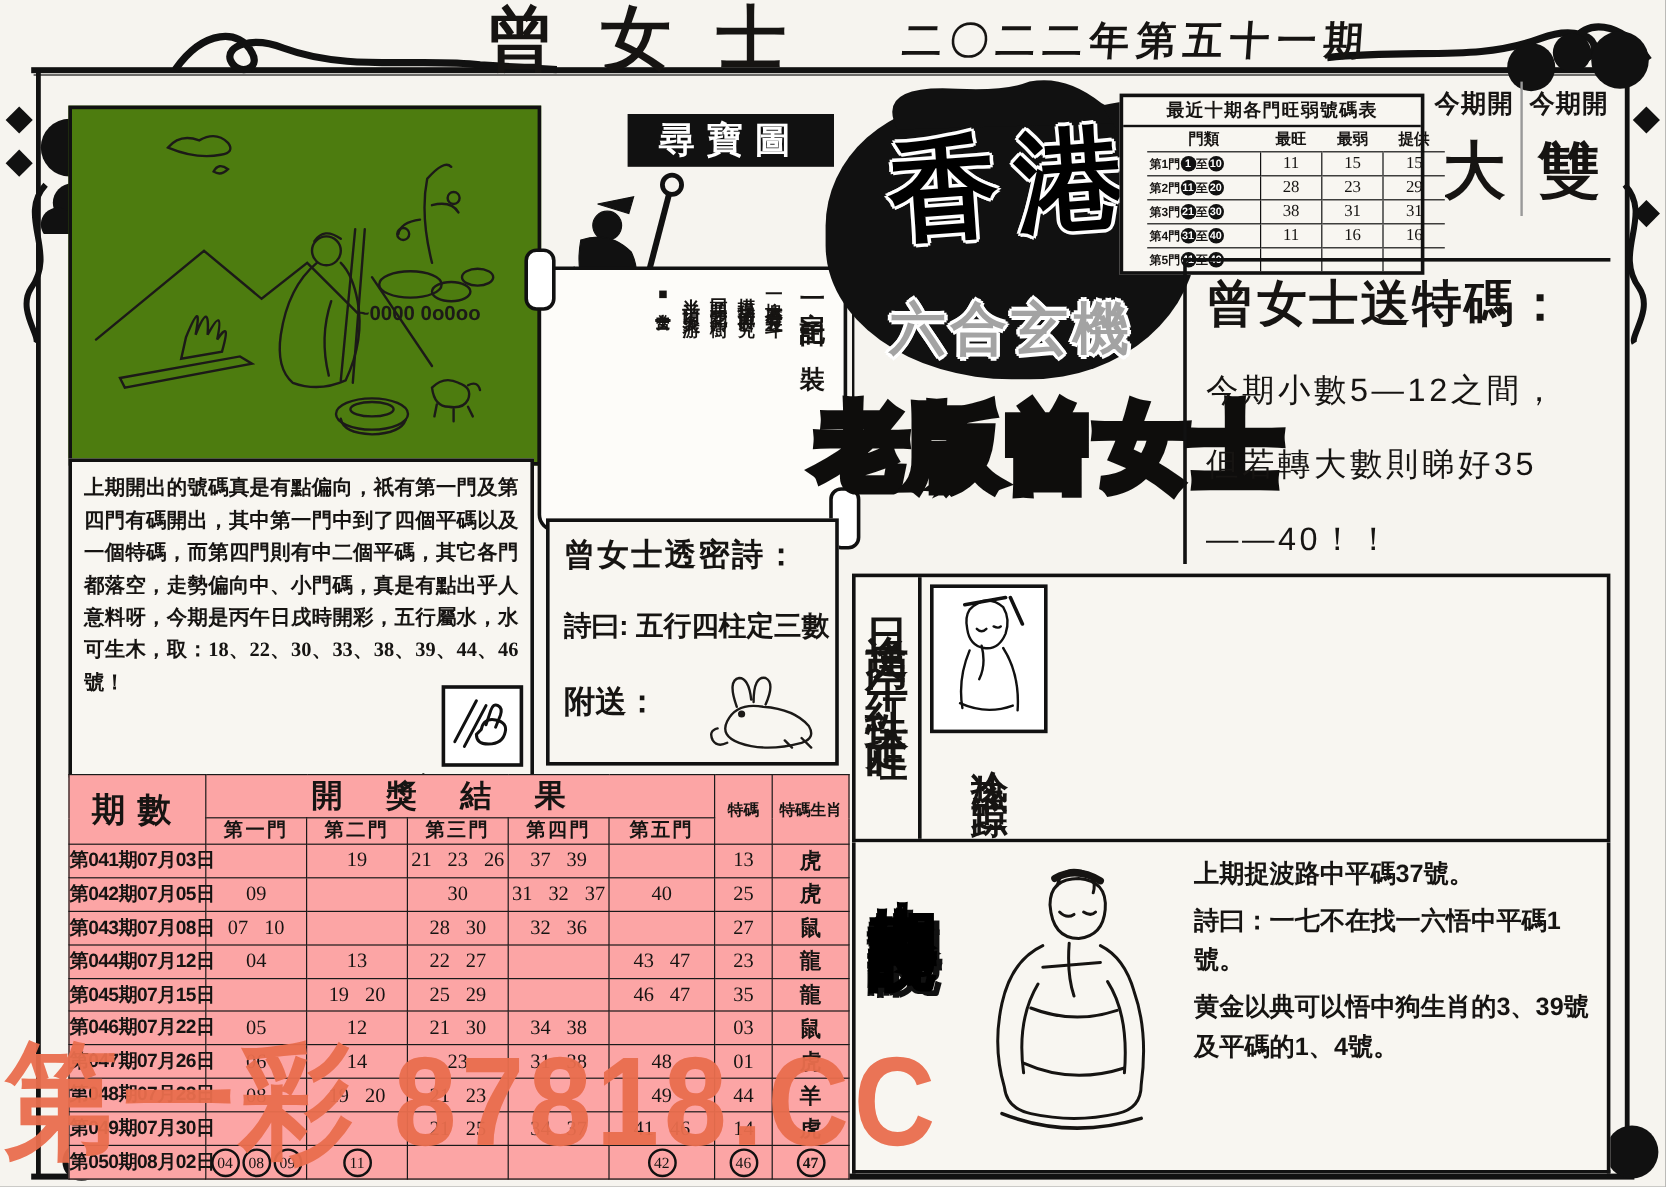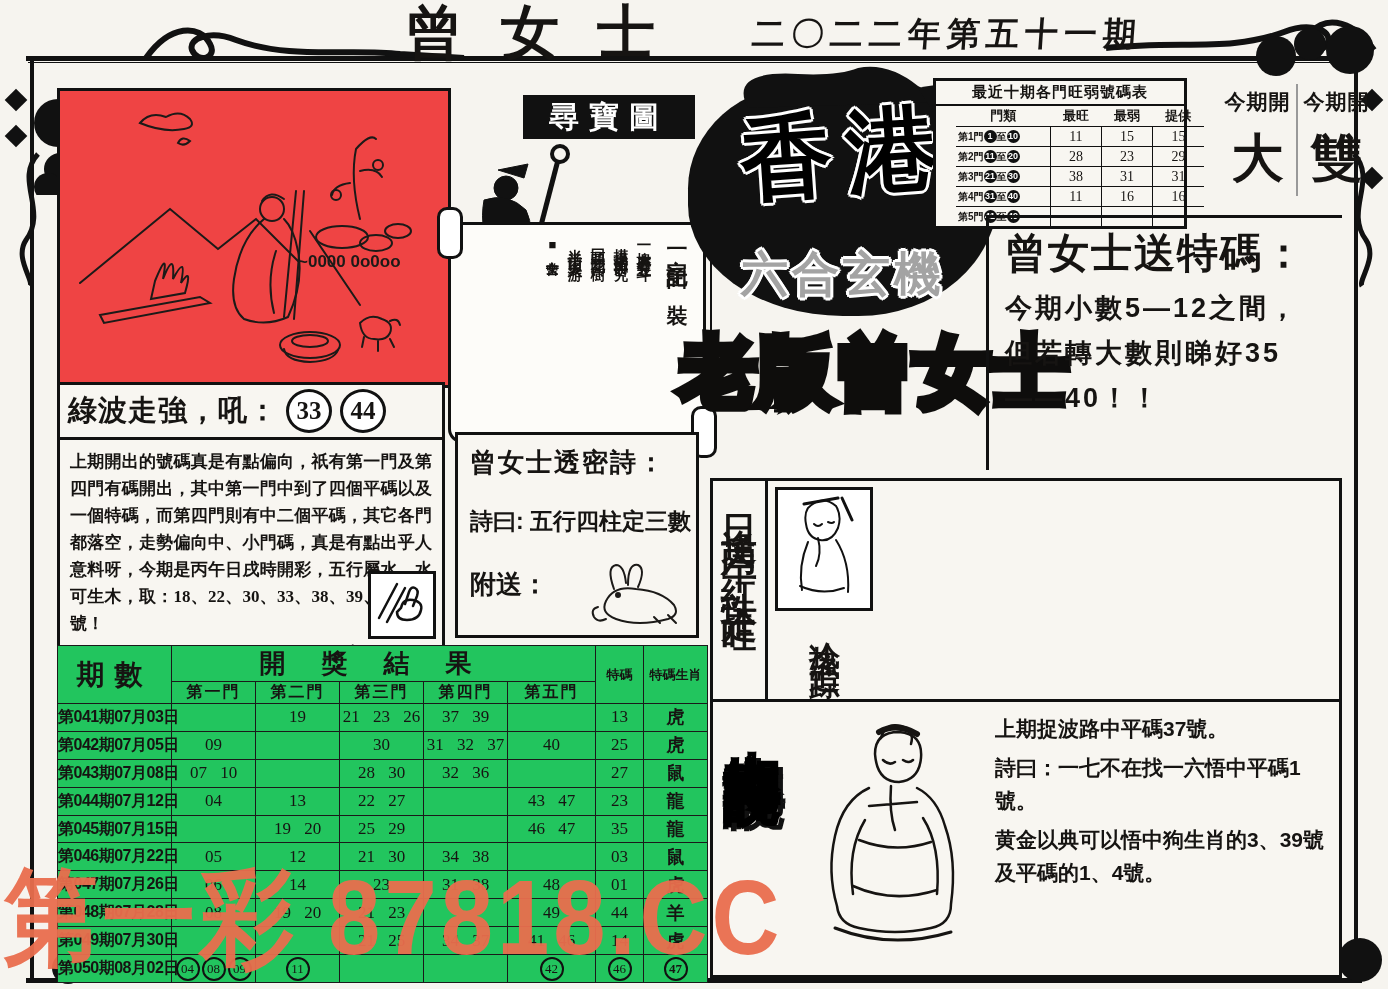--- a/index.html
+++ b/index.html
@@ -12,21 +12,21 @@
   .rule-left{left:30px;top:58px;width:0;height:922px;border-left:4px solid #111;}
   .rule-right{left:1354px;top:58px;width:0;height:922px;border-left:4px solid #111;}
   .ballcluster circle{fill:#111;}
   .diamond{width:16px;height:16px;background:#111;transform:rotate(45deg);}
   .ringshape{width:22px;height:22px;border:5px solid #111;border-radius:50%;background:#f6f4ef;}
   
   .masthead-title{left:405px;top:-6px;font-size:58px;font-weight:900;letter-spacing:38px;white-space:nowrap;}
   .masthead-issue{left:752px;top:12px;font-size:33px;font-weight:700;letter-spacing:6px;white-space:nowrap;
                   font-family:"Liberation Serif",serif;transform:skewX(-4deg);}
   
-  .map-box{left:57px;top:88px;width:388px;height:294px;border:3px solid #111;background:#ef4444;}
+  .map-box{left:57px;top:88px;width:388px;height:294px;border:3px solid #111;background:#4d7c0f;}
   .xunbao-label{left:523px;top:95px;width:172px;height:44px;background:#111;color:#fff;
                 display:flex;align-items:center;justify-content:center;font-size:30px;font-weight:900;letter-spacing:10px;}
   
   .scroll-wrap{left:448px;top:222px;width:252px;height:215px;background:#fdfcf9;border:3px solid #111;border-radius:14px;
                box-shadow:6px 6px 0 -2px #f6f4ef,6px 6px 0 0 #111;}
   .scroll-curl{width:20px;height:46px;border:3px solid #111;border-radius:10px;background:#fff;}
   .scroll-poem{position:absolute;right:12px;top:12px;height:190px;writing-mode:vertical-rl;
                font-family:"Liberation Serif",serif;}
   .scroll-poem .riddle{font-size:21px;font-weight:900;letter-spacing:6px;margin-left:10px;}
   .scroll-poem .pline{font-size:14.5px;font-weight:700;letter-spacing:3px;margin-left:4px;}
@@ -47,29 +47,29 @@
   .stat-title{border-bottom:2px solid #111;font-size:15px;font-weight:900;text-align:center;padding:2px 0;letter-spacing:1px;}
   .stat-table table{border-collapse:collapse;width:100%;margin-left:20px;}
   .stat-table th{font-size:13px;font-weight:900;padding:1px 0;}
   .stat-table td{border-top:1.5px solid #111;font-size:14px;text-align:center;padding:0;height:19px;}
   .stat-table td.lbl{font-size:10px;font-weight:900;text-align:left;padding-left:2px;white-space:nowrap;font-family:"Liberation Sans",sans-serif;}
   .stat-table col.c0{width:92px}.stat-table col.c1,.stat-table col.c2,.stat-table col.c3{width:50px}
   .stat-table td:not(.lbl){border-left:1.5px solid #111;}
   .bnum{display:inline-block;min-width:13px;height:13px;line-height:13px;background:#111;color:#fff;border-radius:50%;
         font-size:9px;text-align:center;vertical-align:1px;}
   
-  .today-open{left:1190px;top:84px;width:156px;height:112px;display:flex;margin-left:29px;}
+  .today-open{left:1190px;top:68px;width:156px;height:112px;display:flex;}
   .today-col{flex:1;text-align:center;}
   .today-col+.today-col{border-left:2px solid #999;}
   .today-lbl{font-size:21px;font-weight:900;letter-spacing:1px;margin-top:4px;}
   .today-val{font-size:52px;font-weight:900;margin-top:8px;}
   
   .special-box{left:986px;top:215px;width:356px;height:255px;border-left:3px solid #111;border-top:3px solid #111;padding:8px 0 0 16px;box-sizing:border-box;}
   .special-title{font-size:41px;font-weight:900;letter-spacing:2px;white-space:nowrap;}
-  .special-line{font-size:27px;font-weight:700;letter-spacing:3px;margin-top:9px;white-space:nowrap;}
+  .special-line{font-size:27px;font-weight:400;letter-spacing:3px;margin-top:26px;white-space:nowrap;}
   
   .green-box{left:57px;top:382px;width:388px;height:266px;border:3px solid #111;background:#f8f6f1;box-sizing:border-box;}
   .green-head{border-bottom:3px solid #111;height:52px;display:flex;align-items:center;padding:0 8px;gap:8px;}
   .green-title{font-size:29px;font-weight:900;white-space:nowrap;letter-spacing:1px;}
   .ball{width:40px;height:38px;border:3px solid #111;border-radius:50%;display:flex;align-items:center;justify-content:center;
         font-size:25px;font-weight:900;font-family:"Liberation Serif",serif;background:#fff;}
   .green-body{padding:8px 10px 0 10px;font-size:17px;font-weight:700;line-height:27px;text-align:justify;
               font-family:"Liberation Serif",serif;}
   .stamp-wrap{position:absolute;right:6px;bottom:6px;display:flex;align-items:flex-end;gap:2px;}
   .stamp-text{writing-mode:vertical-rl;font-size:14px;font-weight:900;letter-spacing:2px;}
@@ -83,21 +83,21 @@
   .red-box{left:710px;top:478px;width:632px;height:224px;border:3px solid #111;background:#f8f6f1;box-sizing:border-box;display:flex;}
   .red-heads{writing-mode:vertical-rl;padding:6px 4px;border-right:3px solid #111;display:flex;gap:6px;}
   .red-head-col{font-size:36px;font-weight:900;letter-spacing:14px;line-height:44px;}
   .red-body{flex:1;padding:6px 10px;font-size:19px;font-weight:700;line-height:27.5px;text-align:justify;
             font-family:"Liberation Serif",serif;}
   .red-right{width:112px;padding:6px 6px 0 0;display:flex;flex-direction:column;align-items:center;}
   .portrait-box{width:92px;height:118px;border:3px solid #111;background:#fff;}
   .chase{writing-mode:vertical-rl;margin-top:6px;font-weight:900;font-size:31px;letter-spacing:4px;line-height:40px;}
   
   .results{left:57px;top:645px;width:650px;height:338px;}
-  .results table{border-collapse:collapse;table-layout:fixed;width:650px;height:338px;background:#22c55e;}
+  .results table{border-collapse:collapse;table-layout:fixed;width:650px;height:338px;background:#fca5a5;}
   .results th,.results td{border:1.6px solid #1a1a1a;padding:0;}
   .results th{font-weight:900;}
   .th-period{font-size:28px;letter-spacing:10px;}
   .th-main{font-size:26px;letter-spacing:36px;border-bottom:1.6px solid #1a1a1a;}
   .th-door{font-size:16px;letter-spacing:2px;margin-top:16px;}
   .th-sp{font-size:13px;}
   .datecell{font-size:16px;font-weight:900;white-space:nowrap;text-align:left;padding-left:2px;letter-spacing:-0.5px;}
   .numcell{font-size:17px;font-family:"Liberation Serif",serif;text-align:center;word-spacing:9px;white-space:nowrap;}
   .zocell{font-size:18px;font-weight:700;text-align:center;font-family:"Liberation Serif",serif;}
   .circle{display:inline-block;min-width:20px;height:20px;line-height:20px;border:2px solid #111;border-radius:50%;
@@ -294,25 +294,20 @@
   </div>
 
   <div class="abs special-box">
     <div class="special-title">曾女士送特碼：</div>
     <div class="special-line">今期小數5—12之間，</div>
     <div class="special-line">但若轉大數則睇好35</div>
     <div class="special-line">——40！！</div>
   </div>
 
   <div class="abs green-box">
-    <div class="green-head">
-      <span class="green-title">綠波走強，吼：</span>
-      <span class="ball">33</span>
-      <span class="ball">44</span>
-    </div>
     <div class="green-body">上期開出的號碼真是有點偏向，祇有第一門及第四門有碼開出，其中第一門中到了四個平碼以及一個特碼，而第四門則有中二個平碼，其它各門都落空，走勢偏向中、小門碼，真是有點出乎人意料呀，今期是丙午日戌時開彩，五行屬水，水可生木，取：18、22、30、33、38、39、44、46號！</div>
     <div class="stamp-wrap">
       <div class="stamp-text">捉波路</div>
       <div class="stamp-box">
         <svg width="56" height="56" viewBox="0 0 56 56">
           <g stroke="#111" stroke-width="2.5" fill="none" stroke-linecap="round">
             <path d="M8 44 L26 10 M16 48 L34 14"></path>
             <path d="M30 34 q2 -10 12 -8 q10 2 8 10 q-2 10 -14 10 q-10 0 -10 -8 z"></path>
             <path d="M34 30 l4 -12 q2 -6 6 -4 q4 2 2 8 l-4 10"></path>
           </g>

